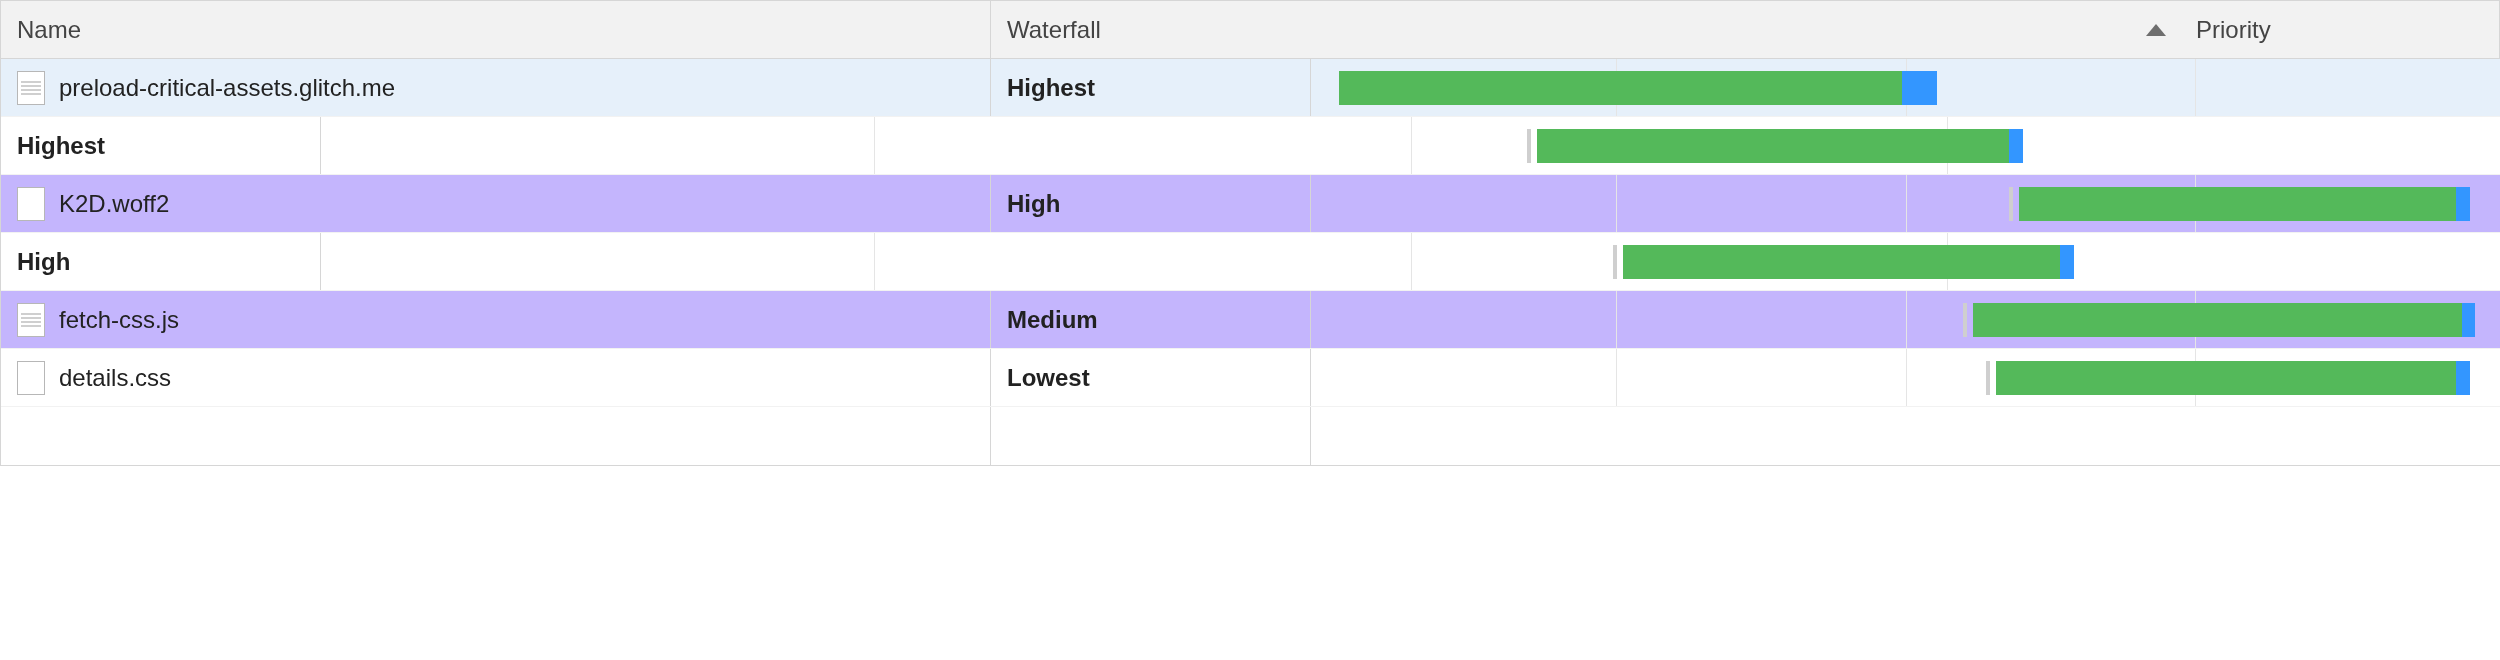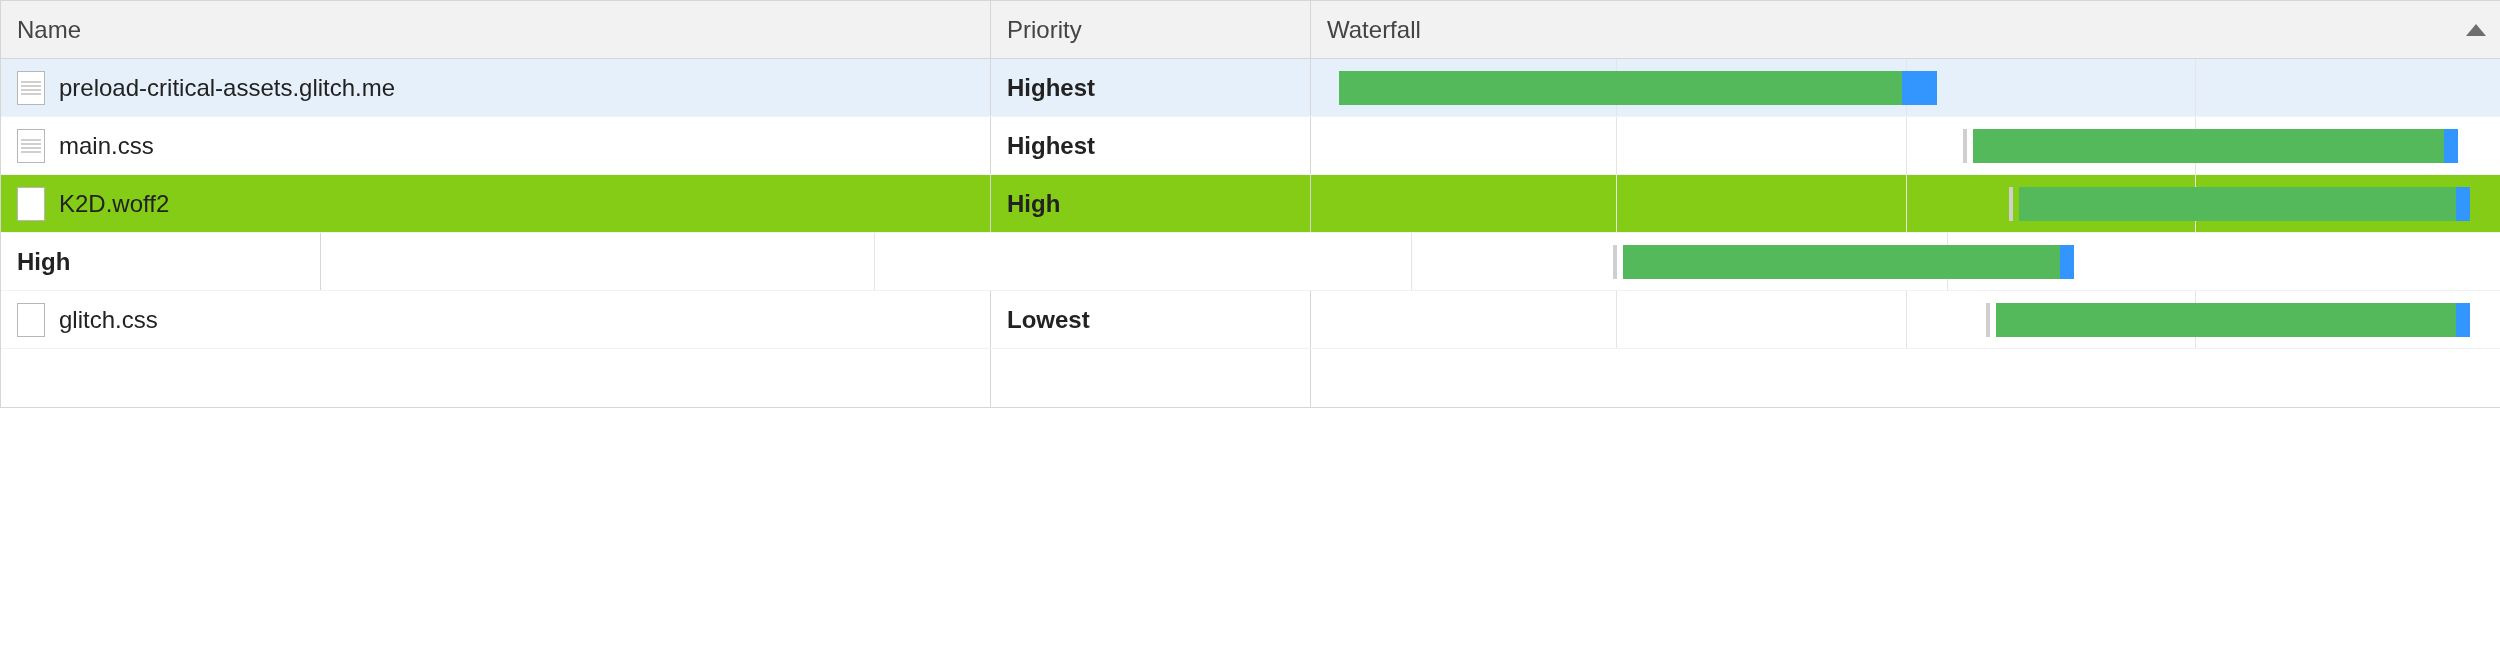--- a/index.html
+++ b/index.html
@@ -29,21 +29,21 @@
     display: flex;
     width: 100%;
     height: 58px;
     align-items: stretch;
     border-bottom: 1px solid #f2f2f2;
   }
   .body-row.selected {
     background: #e6f0fa;
   }
   .body-row.zebra {
-    background: #84cc16;
+    background: #c4b5fd;
   }
   .body-row.empty {
     border-bottom: none;
   }
   .col {
     display: flex;
     align-items: center;
     padding: 8px 16px;
   }
   .col-name {
@@ -146,27 +146,27 @@
 </style>
 </head>
 <body>
 
 <div class="panel">
 
   <div class="header-row">
     <div class="col col-name header-cell">
       <span>Name</span>
     </div>
-    <div class="col col-priority header-cell">
-      <span>Priority</span>
-    </div>
     <div class="col col-waterfall header-cell">
       <span>Waterfall</span>
       <span class="sort-indicator"></span>
     </div>
+    <div class="col col-priority header-cell">
+      <span>Priority</span>
+    </div>
   </div>
 
   <div id="rows">
       <div class="body-row selected">
         <div class="col col-name">
           <div class="file-icon">
             <div class="line"></div>
             <div class="line"></div>
             <div class="line"></div>
             <div class="line"></div>
@@ -182,29 +182,20 @@
             <div class="wf-gridline" style="left:50%"></div>
             <div class="wf-gridline" style="left:75%"></div>
             <div class="wf-bar" style="left:1%;">
               <div class="wf-green" style="width:563.5px"></div>
               <div class="wf-blue" style="width:34.5px"></div>
             </div>
           </div>
         </div>
       </div>
       <div class="body-row">
-        <div class="col col-name">
-          <div class="file-icon">
-            <div class="line"></div>
-            <div class="line"></div>
-            <div class="line"></div>
-            <div class="line"></div>
-          </div>
-          <span class="name-text">main.css</span>
-        </div>
         <div class="col col-priority">
           <span>Highest</span>
         </div>
         <div class="col col-waterfall">
           <div class="wf-track">
             <div class="wf-gridline" style="left:25%"></div>
             <div class="wf-gridline" style="left:50%"></div>
             <div class="wf-gridline" style="left:75%"></div>
             <div class="wf-bar" style="left:56%;">
               <div class="wf-wait-tick"></div>
@@ -245,24 +236,50 @@
             <div class="wf-gridline" style="left:50%"></div>
             <div class="wf-gridline" style="left:75%"></div>
             <div class="wf-bar" style="left:60%;">
               <div class="wf-wait-tick"></div>
               <div class="wf-green" style="width:437px"></div>
               <div class="wf-blue" style="width:13.799999999999999px"></div>
             </div>
           </div>
         </div>
       </div>
+      <div class="body-row zebra">
+        <div class="col col-name">
+          <div class="file-icon">
+            <div class="line"></div>
+            <div class="line"></div>
+            <div class="line"></div>
+            <div class="line"></div>
+          </div>
+          <span class="name-text">fetch-css.js</span>
+        </div>
+        <div class="col col-priority">
+          <span>Medium</span>
+        </div>
+        <div class="col col-waterfall">
+          <div class="wf-track">
+            <div class="wf-gridline" style="left:25%"></div>
+            <div class="wf-gridline" style="left:50%"></div>
+            <div class="wf-gridline" style="left:75%"></div>
+            <div class="wf-bar" style="left:56%;">
+              <div class="wf-wait-tick"></div>
+              <div class="wf-green" style="width:488.75px"></div>
+              <div class="wf-blue" style="width:13.799999999999999px"></div>
+            </div>
+          </div>
+        </div>
+      </div>
       <div class="body-row">
         <div class="col col-name">
           <div class="file-icon outline"></div>
-          <span class="name-text">glitch.css</span>
+          <span class="name-text">details.css</span>
         </div>
         <div class="col col-priority">
           <span>Lowest</span>
         </div>
         <div class="col col-waterfall">
           <div class="wf-track">
             <div class="wf-gridline" style="left:25%"></div>
             <div class="wf-gridline" style="left:50%"></div>
             <div class="wf-gridline" style="left:75%"></div>
             <div class="wf-bar" style="left:58%;">

